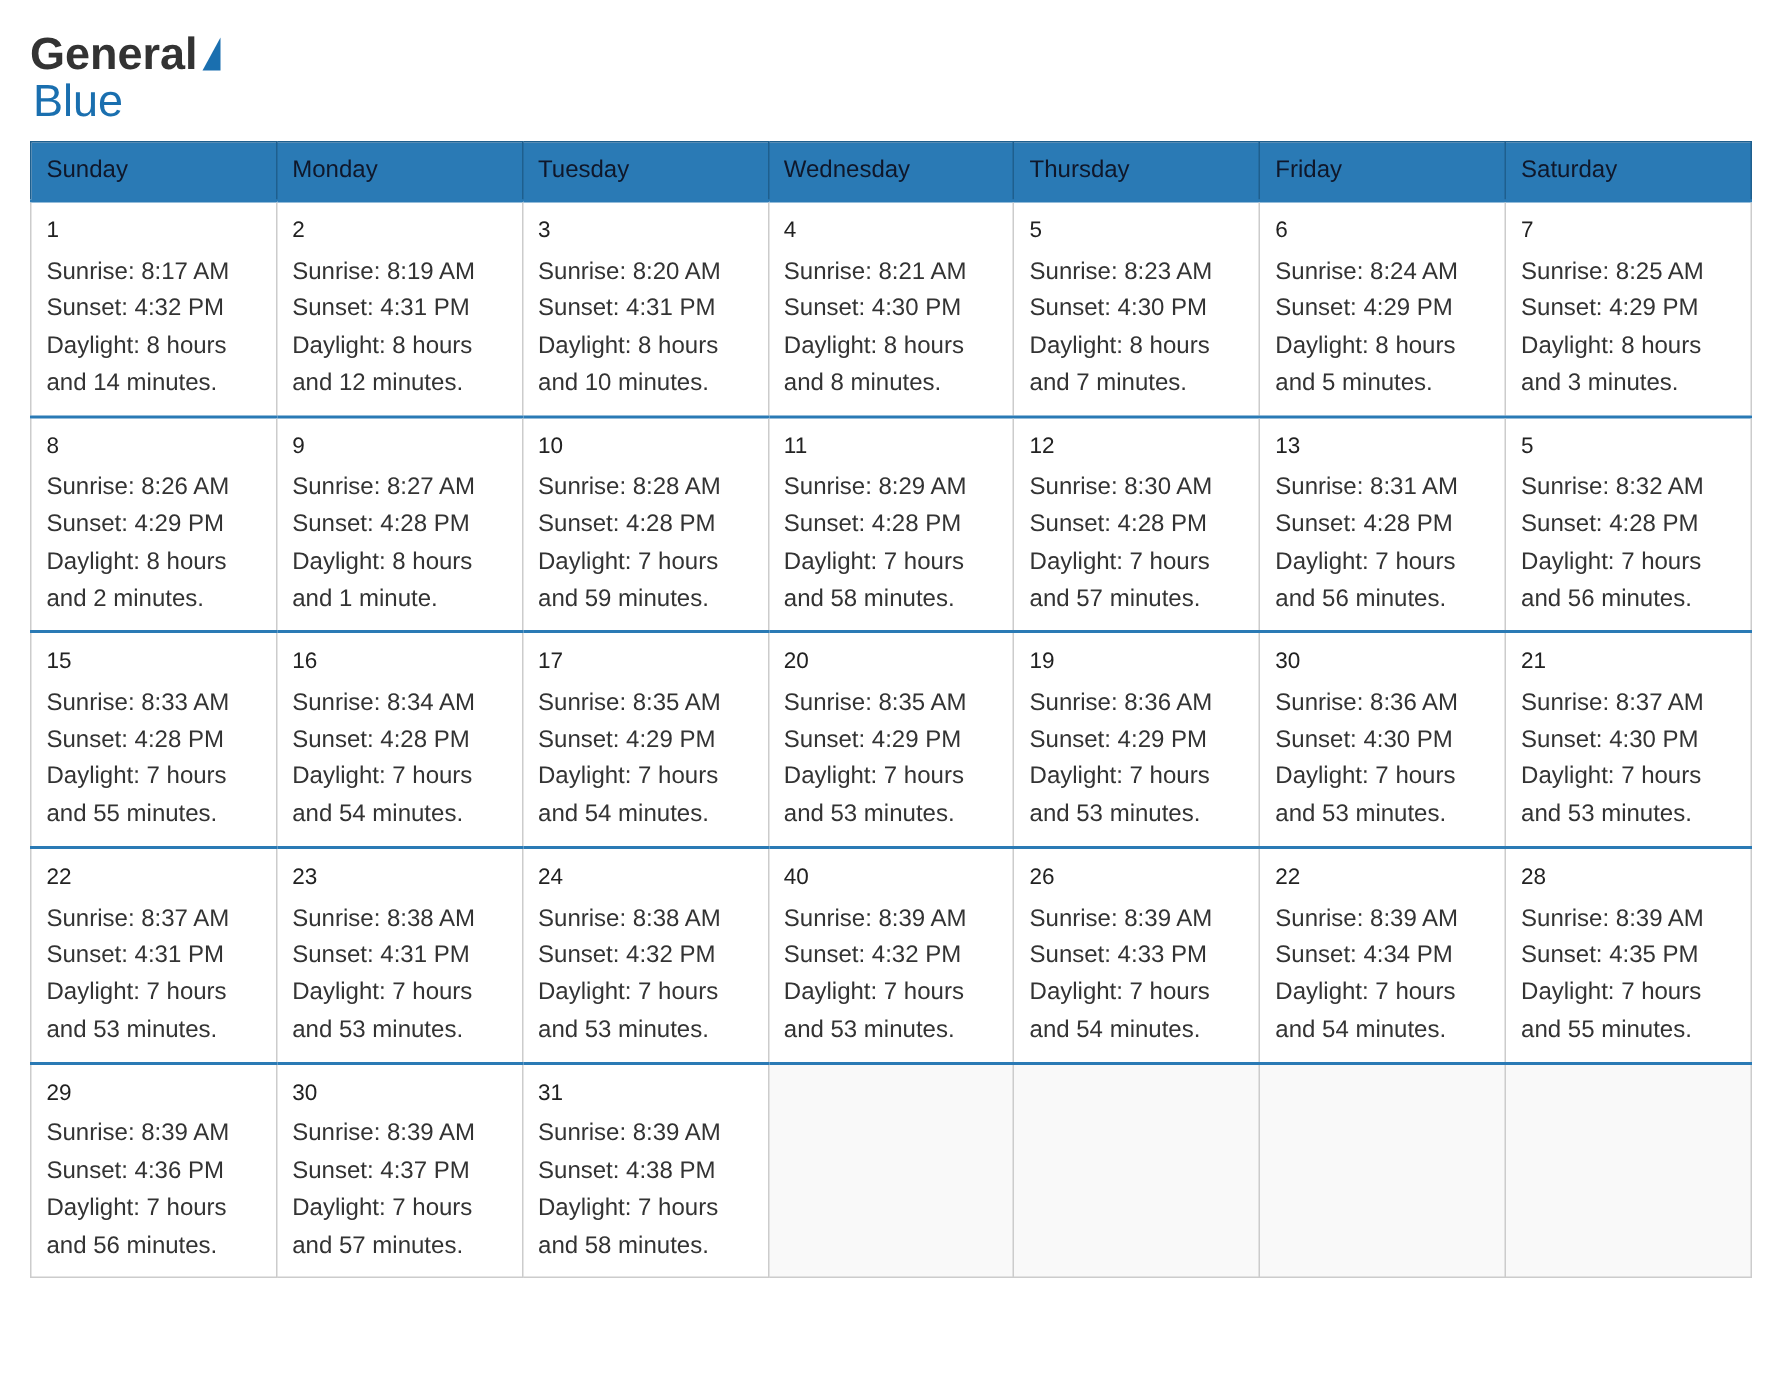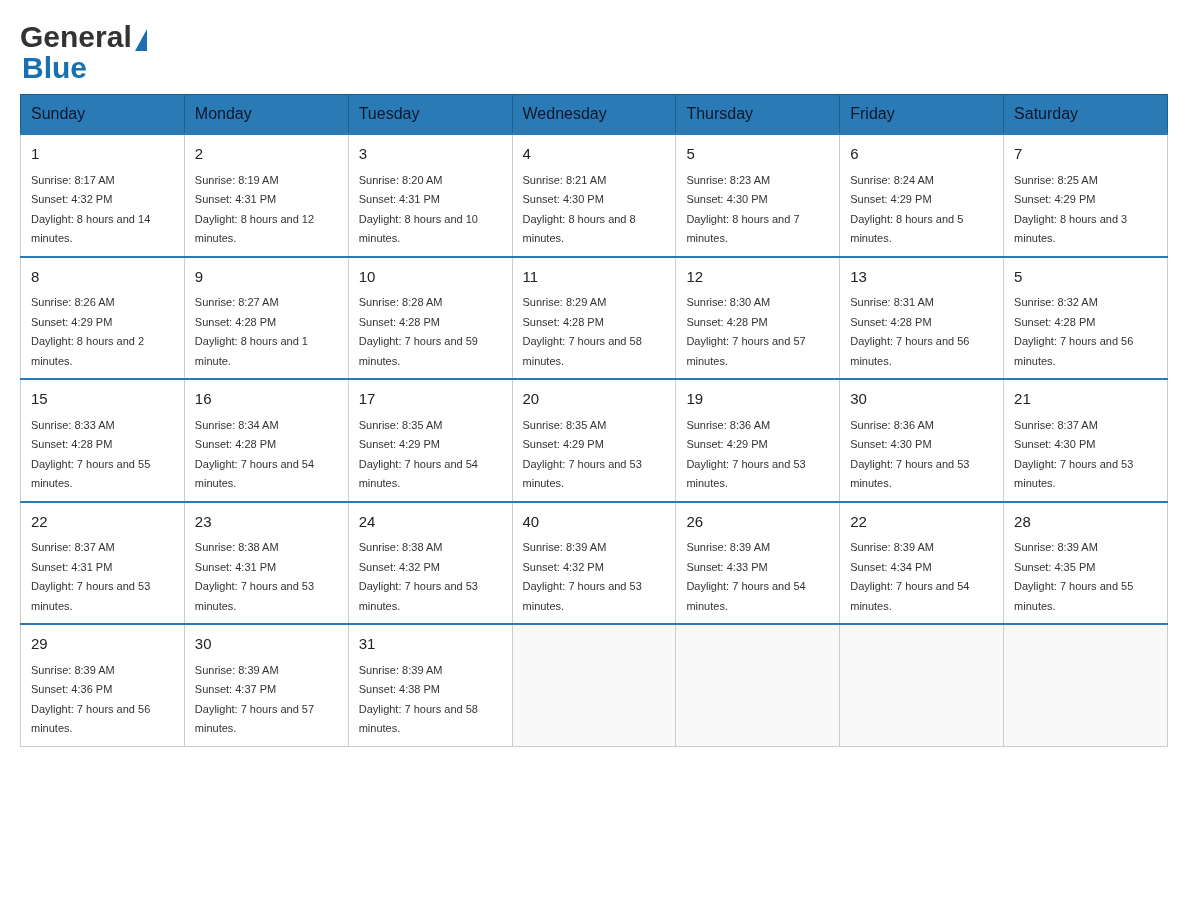--- a/index.html
+++ b/index.html
@@ -64,45 +64,45 @@
       background: #f9f9f9;
     }
     .day-number {
       font-size: 15px;
       font-weight: normal;
       color: #222;
       display: block;
       margin-bottom: 4px;
     }
     .day-info {
-      font-size: 11px;
+      font-size: 16px;
       color: #333;
       line-height: 1.55;
     }
   </style>
 </head>
 <body>
 
 <div class="header-area">
   <div class="logo-area">
     <div style="display:flex; flex-direction:column; line-height:1.1;">
-      <div style="display:flex; align-items:flex-end;">
+      <div style="display:flex; align-items:center;">
         <span style="font-size:30px; font-weight:bold; color:#333;">General</span>
         <span style="
           display:inline-block;
           width:0; height:0;
           border-left:12px solid transparent;
           border-right:0px solid transparent;
           border-bottom:22px solid #1a6faf;
           margin-left:3px;
           margin-bottom:2px;
         "></span>
       </div>
       <div style="display:flex; align-items:center; margin-top:-2px; padding-left:2px;">
-        <span style="font-size:30px; font-weight:bold; color:#1a6faf;">Blue</span>
+        <span style="font-size:30px; font-weight:normal; color:#1a6faf;">Blue</span>
       </div>
     </div>
   </div>
   <div class="title-area">
     <div class="month-year"></div>
     <div class="location"></div>
   </div>
 </div>
 
 <table class="calendar-table">

